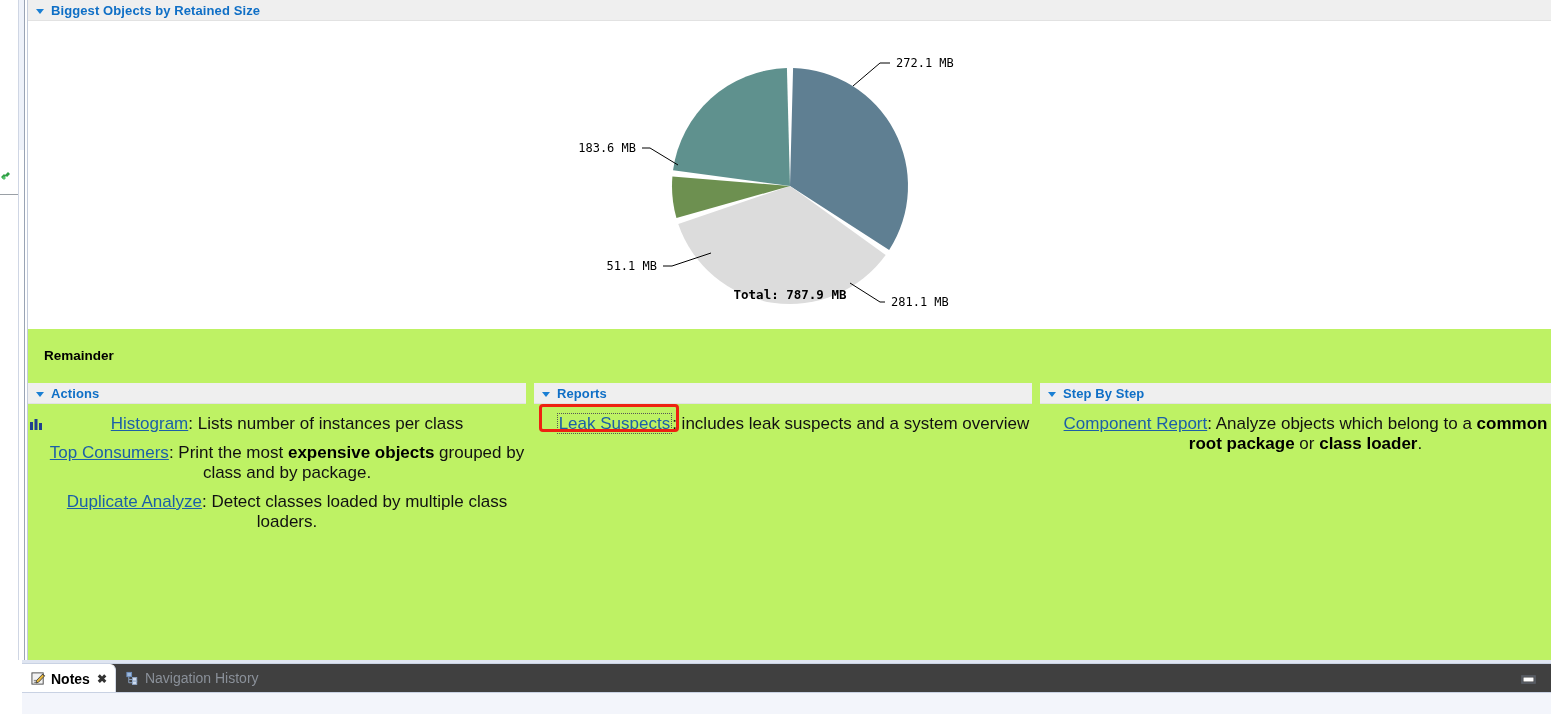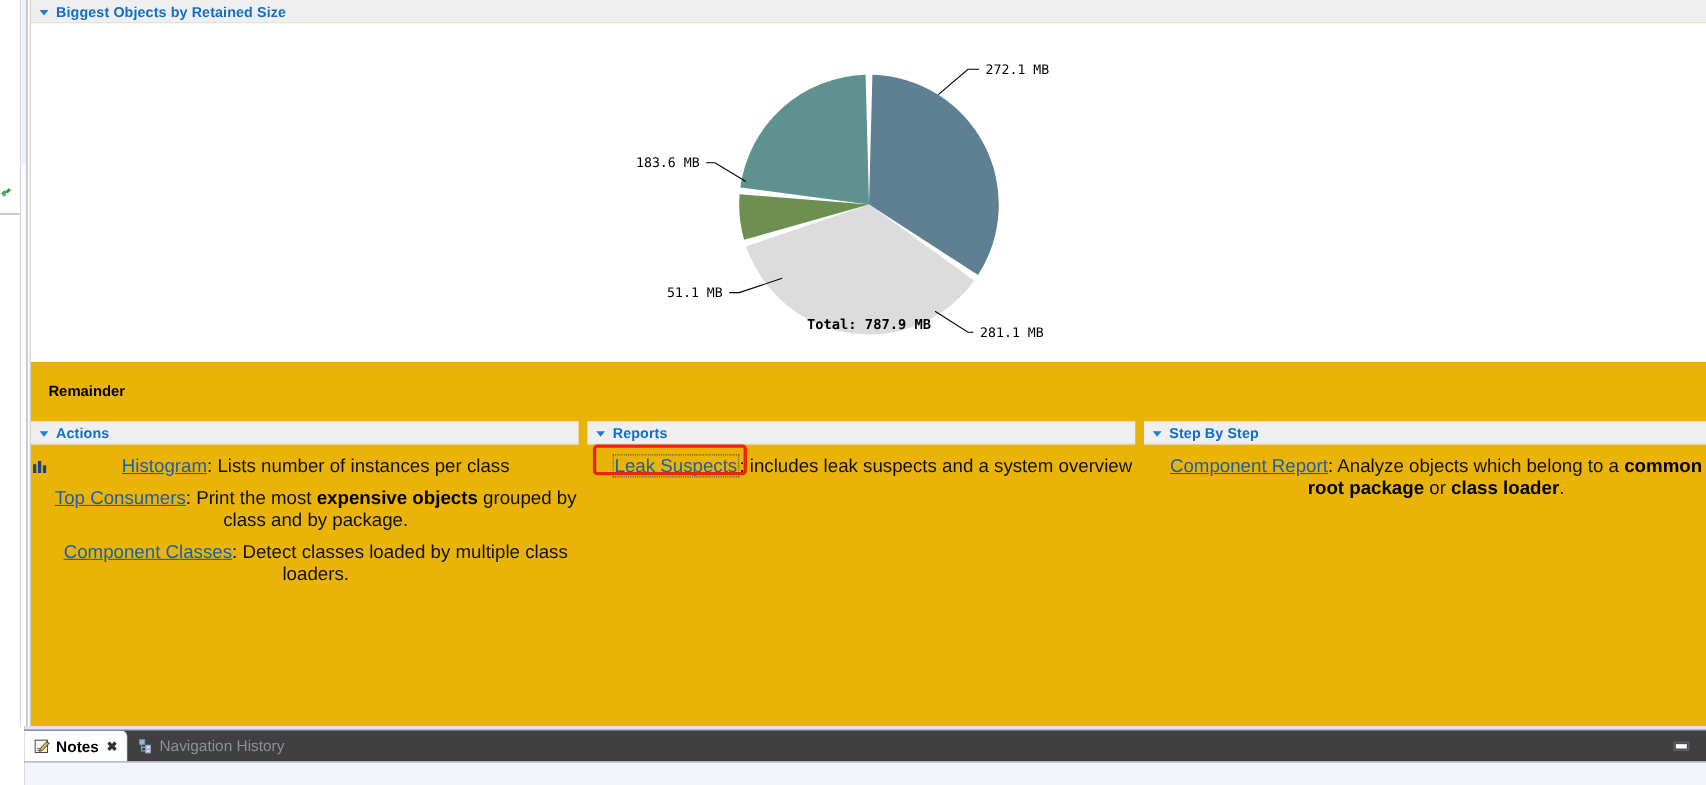--- a/index.html
+++ b/index.html
@@ -21,21 +21,21 @@
   .rail-line-a { position: absolute; left: 18px; top: 0; width: 1px; height: 660px; background: #cfd6e4; }
   .rail-line-b { position: absolute; left: 24px; top: 0; width: 1px; height: 660px; background: #9aa4b5; }
   .rail-line-c { position: absolute; left: 27px; top: 0; width: 1px; height: 660px; background: #c4ccdb; }
   .rail-fade   { position: absolute; left: 19px; top: 0; width: 5px; height: 150px; background: #eef2fa; }
   .rail-sep    { position: absolute; left: 0; top: 194px; width: 18px; height: 1px; background: #9aa0a6; }
   .rail-icon   { position: absolute; left: 0px; top: 168px; width: 12px; height: 12px; }
 
   
   .editor {
     position: absolute; left: 28px; top: 0; width: 1523px; height: 660px;
-    background: #eab308;
+    background: #bef264;
   }
 
   
   .sec-header {
     position: relative;
     background: #efefef;
     height: 21px;
     display: flex; align-items: center;
     padding-left: 8px;
     user-select: none;
@@ -217,21 +217,21 @@
       <rect x="11" y="7" width="3" height="7" fill="#1f3f8f"></rect>
     </svg></span>
               <span class="txt"><span class="lnk">Histogram</span><span>: Lists number of instances per class</span></span>
             </div>
             <div class="entry">
               <span class="ico blank"></span>
               <span class="txt"><span class="lnk">Top Consumers</span><span>: Print the most </span><span class="bld">expensive objects</span><span> grouped by class and by package.</span></span>
             </div>
             <div class="entry">
               <span class="ico blank"></span>
-              <span class="txt"><span class="lnk">Component Classes</span><span>: Detect classes loaded by multiple class loaders.</span></span>
+              <span class="txt"><span class="lnk">Duplicate Analyze</span><span>: Detect classes loaded by multiple class loaders.</span></span>
             </div>
           </div>
       </div>
 
       <div class="panel">
         <div class="sec-header">
           <span class="twisty"></span>
           <span class="sec-title">Reports</span>
           <span class="underbar"></span>
         </div>

